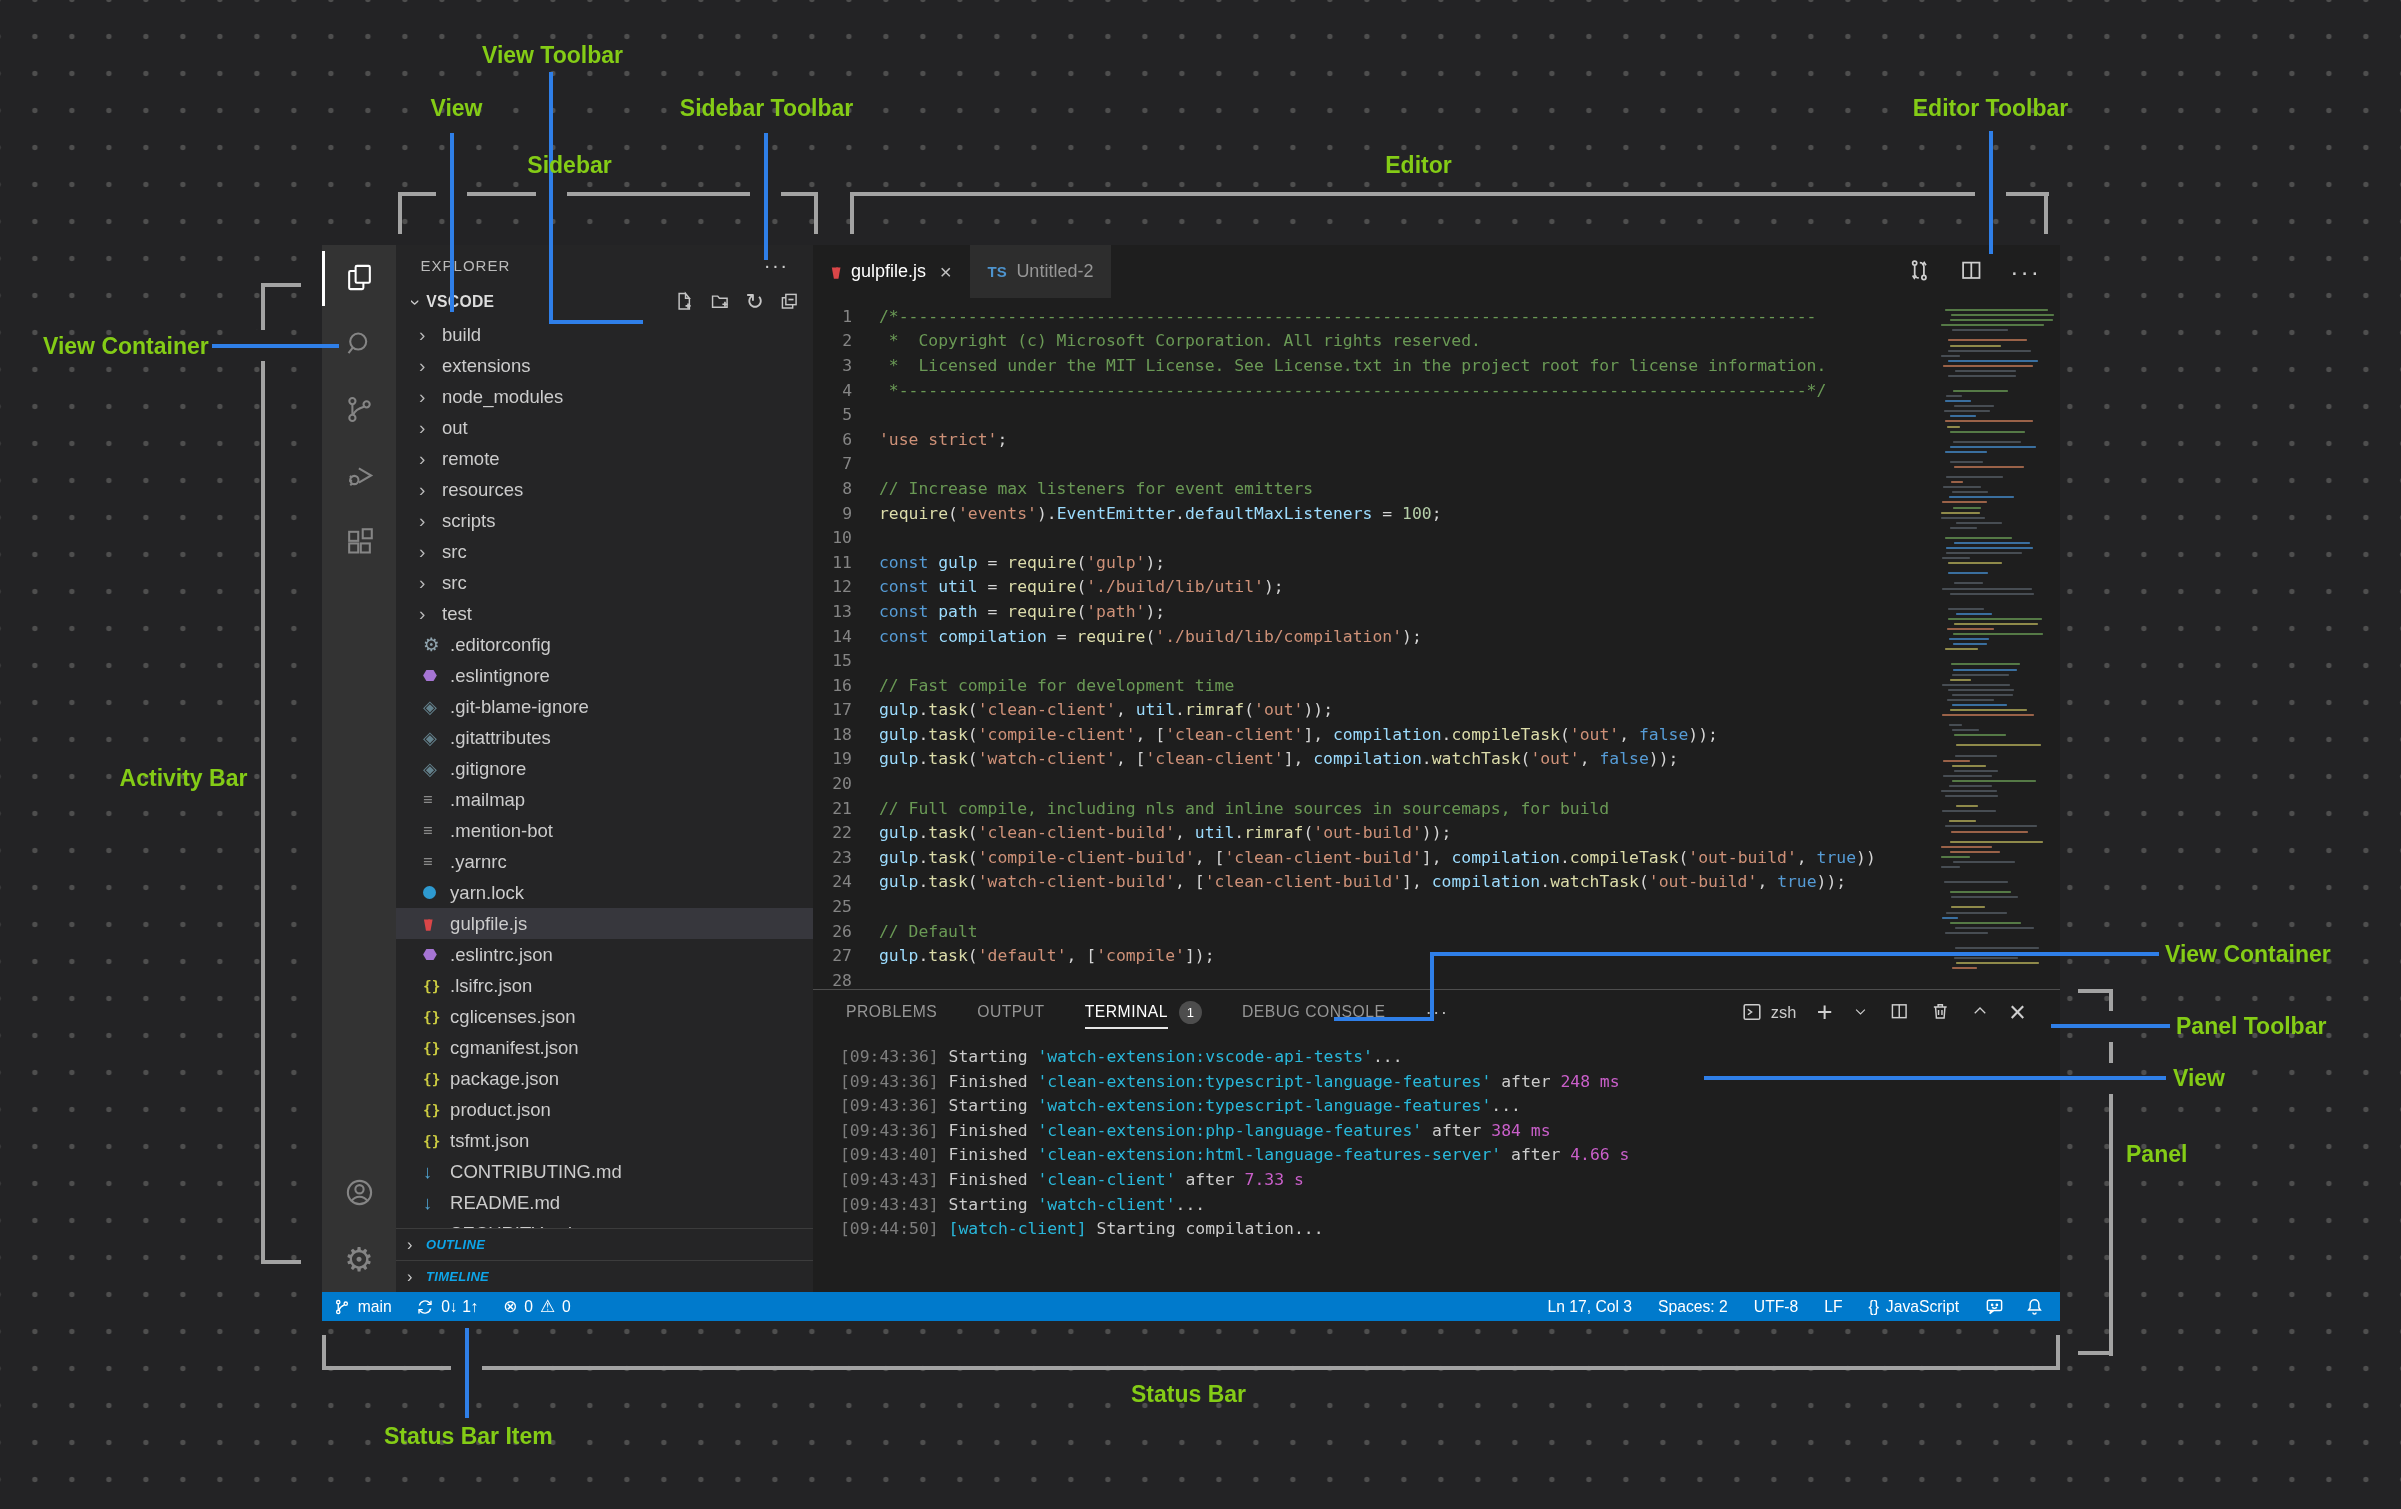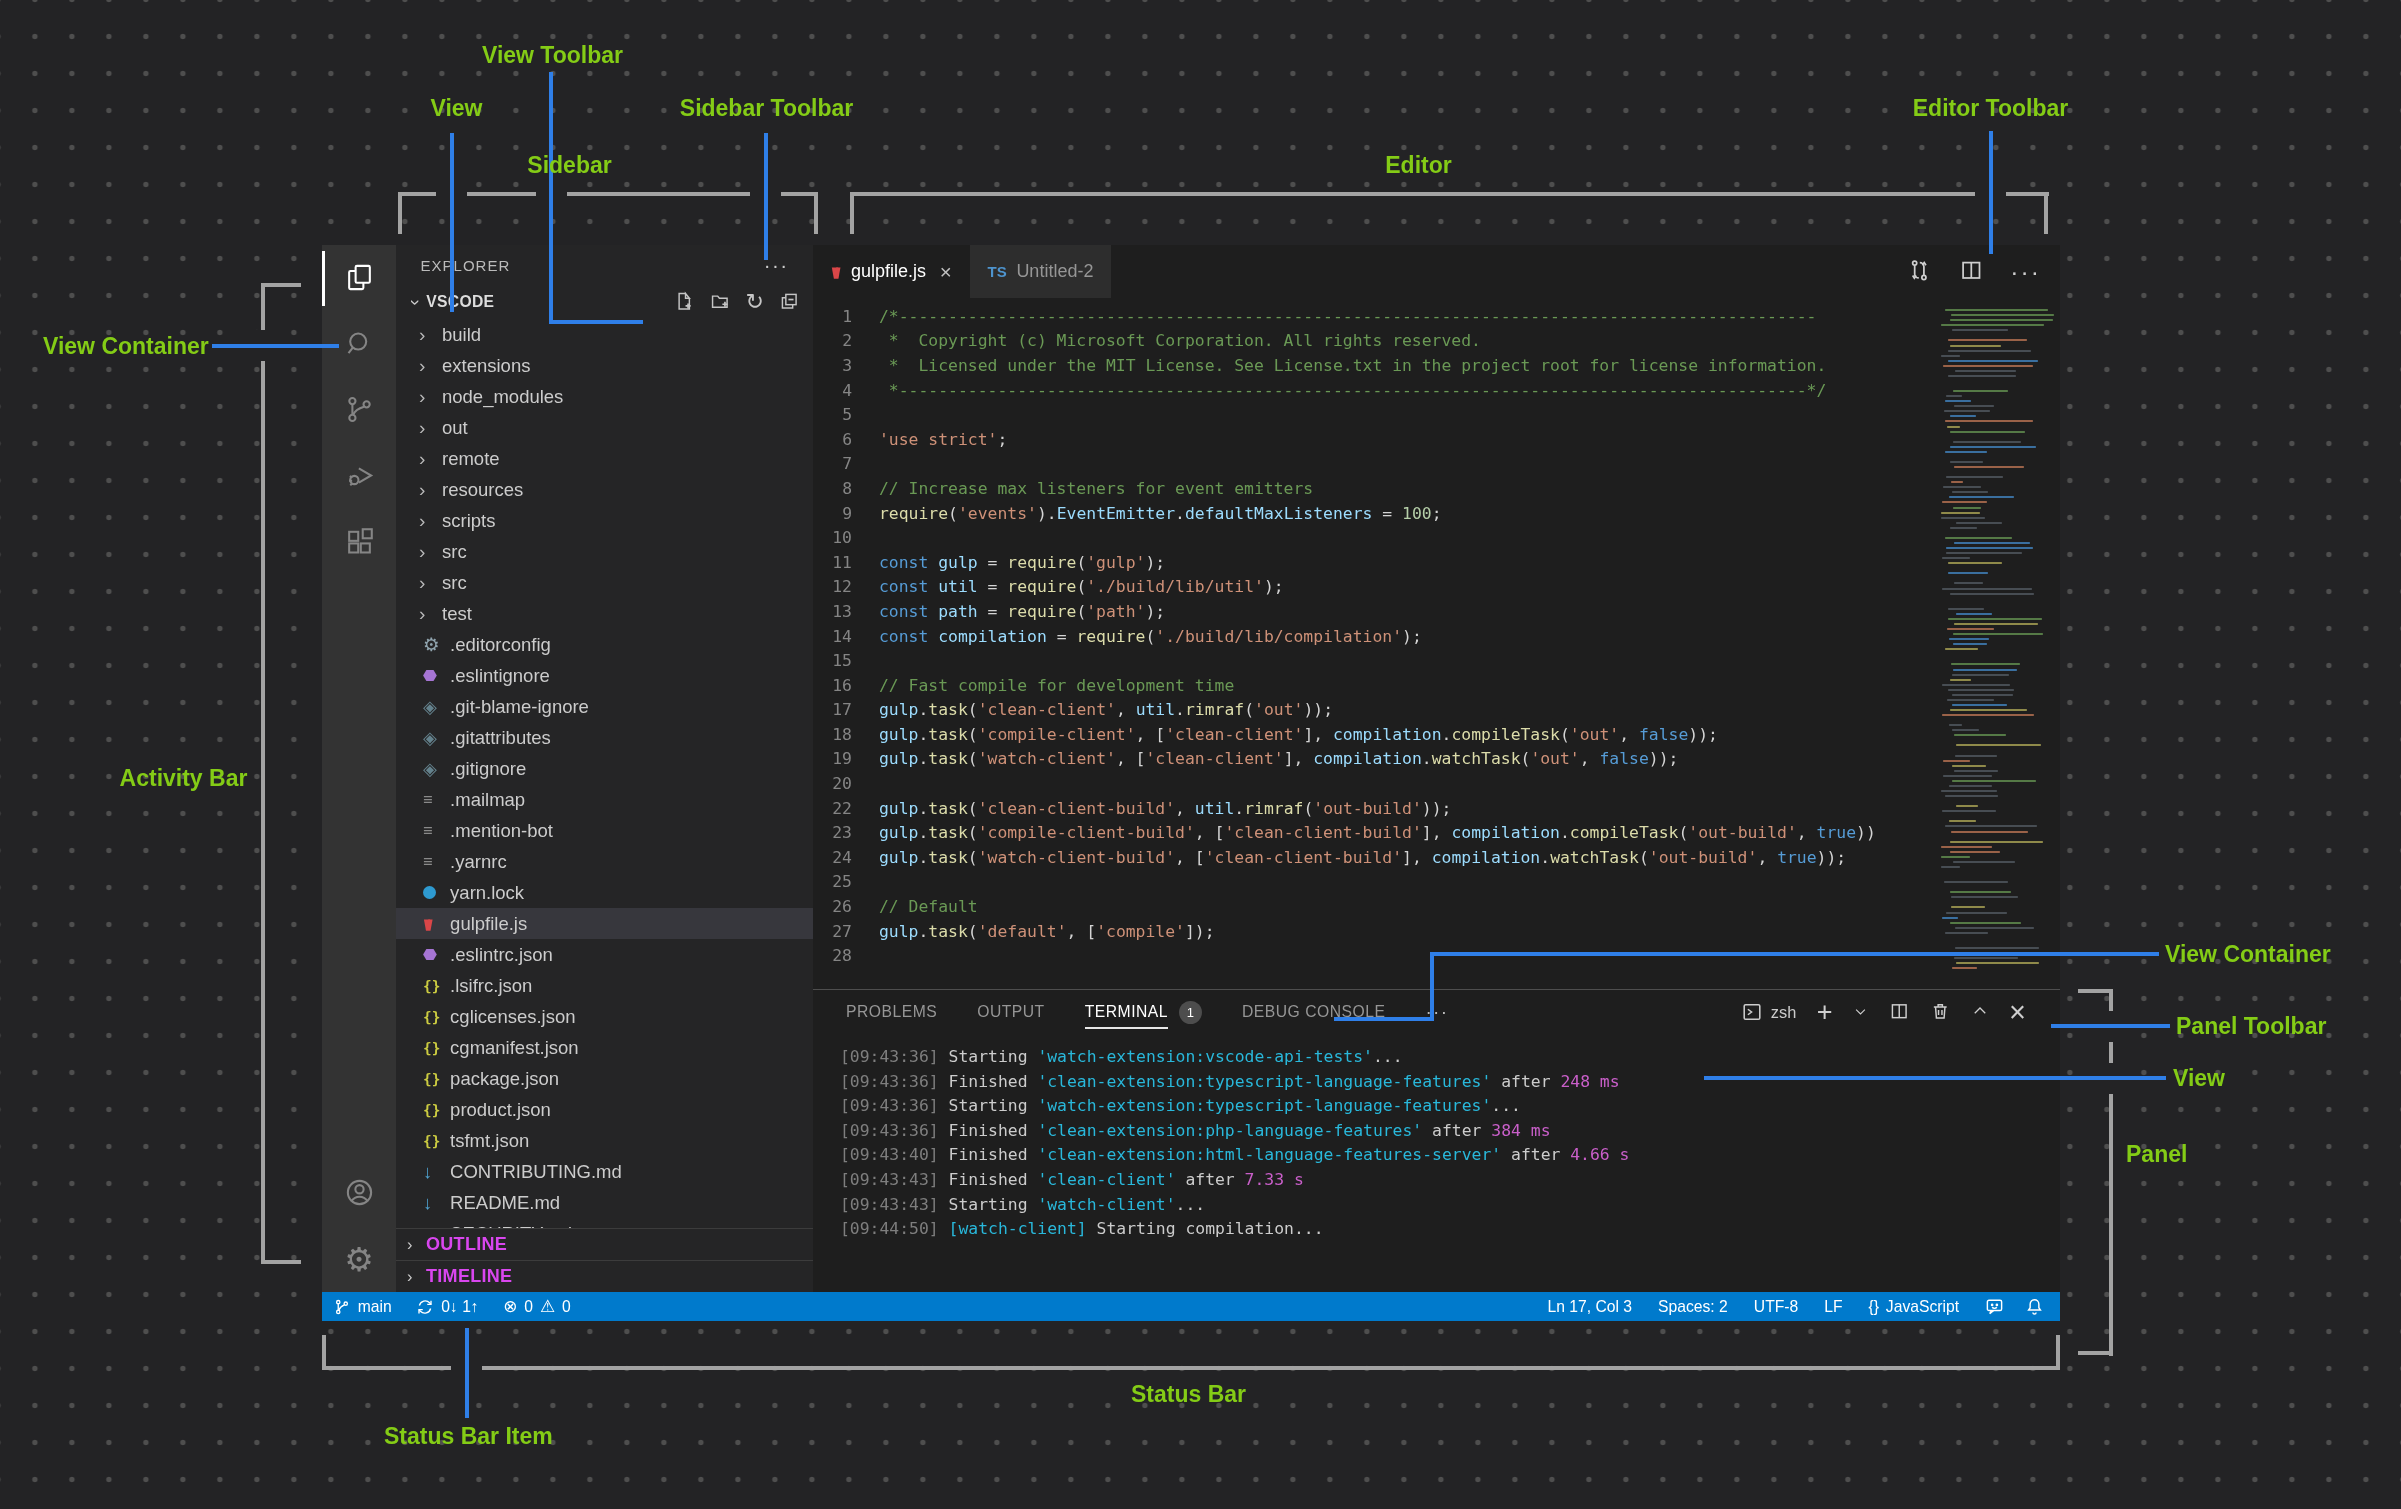--- a/index.html
+++ b/index.html
@@ -40,21 +40,21 @@
   .sb-tools svg { width:20.5px; height:20.5px; stroke:currentColor; fill:none; stroke-width:1.7; }
   .sb-refresh { font-size:22px; line-height:1; }
   .tree { flex:1; overflow:hidden; }
   .trow { height:31px; display:flex; align-items:center; padding-left:23px; font-size:18.5px; color:#cccccc; white-space:nowrap; }
   .trow.sel { background:#37373d; }
   .t-chev { color:#b8b8b8; font-size:19px; width:23px; flex:none; }
   .t-ico { width:27px; flex:none; display:flex; align-items:center; justify-content:flex-start; }
   .t-name { overflow:hidden; }
   .sb-bottomsec { height:32px; flex:none; border-top:1.4px solid #3c3c3c; display:flex; align-items:center; padding-left:11px; }
   .sb-bottomsec .bchev { color:#cccccc; font-size:16.4px; width:19px; }
-  .sb-bottomsec .blabel { font-size:18px; font-weight:bold; color:#d946ef; letter-spacing:0.3px; }
+  .sb-bottomsec .blabel { font-size:13px; font-weight:bold; color:#0ea5e9; letter-spacing:0.3px;font-style:italic; }
 
   
   .ic { display:inline-block; }
   .ic-gear { color:#90a4ae; font-size:18.5px; }
   .ic-eslint { width:13.7px; height:11.6px; background:#a675d4; clip-path:polygon(25% 0,75% 0,100% 50%,75% 100%,25% 100%,0 50%); }
   .ic-git { color:#64828d; font-size:18px; }
   .ic-list { color:#8a8a8a; font-size:16.4px; font-weight:bold; }
   .ic-yarn { width:13px; height:13px; border-radius:50%; background:#2e9ad0; }
   .ic-json { color:#cbcb41; font-size:14.4px; font-weight:bold; font-family:"DejaVu Sans Mono",monospace; }
   .ic-md { color:#4fa3d1; font-size:18.5px; font-weight:bold; }
@@ -431,20 +431,21 @@
             <div class="code-line"><span class="code-ln">11</span><span class="tok-kw">const</span><span class="tok-vr"> gulp</span><span class="tok-pl"> = </span><span class="tok-fn">require</span><span class="tok-pl">(</span><span class="tok-st">'gulp'</span><span class="tok-pl">);</span></div>
             <div class="code-line"><span class="code-ln">12</span><span class="tok-kw">const</span><span class="tok-vr"> util</span><span class="tok-pl"> = </span><span class="tok-fn">require</span><span class="tok-pl">(</span><span class="tok-st">'./build/lib/util'</span><span class="tok-pl">);</span></div>
             <div class="code-line"><span class="code-ln">13</span><span class="tok-kw">const</span><span class="tok-vr"> path</span><span class="tok-pl"> = </span><span class="tok-fn">require</span><span class="tok-pl">(</span><span class="tok-st">'path'</span><span class="tok-pl">);</span></div>
             <div class="code-line"><span class="code-ln">14</span><span class="tok-kw">const</span><span class="tok-vr"> compilation</span><span class="tok-pl"> = </span><span class="tok-fn">require</span><span class="tok-pl">(</span><span class="tok-st">'./build/lib/compilation'</span><span class="tok-pl">);</span></div>
             <div class="code-line"><span class="code-ln">15</span></div>
             <div class="code-line"><span class="code-ln">16</span><span class="tok-cm">// Fast compile for development time</span></div>
             <div class="code-line"><span class="code-ln">17</span><span class="tok-vr">gulp</span><span class="tok-pl">.</span><span class="tok-fn">task</span><span class="tok-pl">(</span><span class="tok-st">'clean-client'</span><span class="tok-pl">, </span><span class="tok-vr">util</span><span class="tok-pl">.</span><span class="tok-fn">rimraf</span><span class="tok-pl">(</span><span class="tok-st">'out'</span><span class="tok-pl">));</span></div>
             <div class="code-line"><span class="code-ln">18</span><span class="tok-vr">gulp</span><span class="tok-pl">.</span><span class="tok-fn">task</span><span class="tok-pl">(</span><span class="tok-st">'compile-client'</span><span class="tok-pl">, [</span><span class="tok-st">'clean-client'</span><span class="tok-pl">], </span><span class="tok-vr">compilation</span><span class="tok-pl">.</span><span class="tok-fn">compileTask</span><span class="tok-pl">(</span><span class="tok-st">'out'</span><span class="tok-pl">, </span><span class="tok-kw">false</span><span class="tok-pl">));</span></div>
             <div class="code-line"><span class="code-ln">19</span><span class="tok-vr">gulp</span><span class="tok-pl">.</span><span class="tok-fn">task</span><span class="tok-pl">(</span><span class="tok-st">'watch-client'</span><span class="tok-pl">, [</span><span class="tok-st">'clean-client'</span><span class="tok-pl">], </span><span class="tok-vr">compilation</span><span class="tok-pl">.</span><span class="tok-fn">watchTask</span><span class="tok-pl">(</span><span class="tok-st">'out'</span><span class="tok-pl">, </span><span class="tok-kw">false</span><span class="tok-pl">));</span></div>
             <div class="code-line"><span class="code-ln">20</span></div>
+            <div class="code-line"><span class="code-ln">21</span><span class="tok-cm">// Full compile, including nls and inline sources in sourcemaps, for build</span></div>
             <div class="code-line"><span class="code-ln">22</span><span class="tok-vr">gulp</span><span class="tok-pl">.</span><span class="tok-fn">task</span><span class="tok-pl">(</span><span class="tok-st">'clean-client-build'</span><span class="tok-pl">, </span><span class="tok-vr">util</span><span class="tok-pl">.</span><span class="tok-fn">rimraf</span><span class="tok-pl">(</span><span class="tok-st">'out-build'</span><span class="tok-pl">));</span></div>
             <div class="code-line"><span class="code-ln">23</span><span class="tok-vr">gulp</span><span class="tok-pl">.</span><span class="tok-fn">task</span><span class="tok-pl">(</span><span class="tok-st">'compile-client-build'</span><span class="tok-pl">, [</span><span class="tok-st">'clean-client-build'</span><span class="tok-pl">], </span><span class="tok-vr">compilation</span><span class="tok-pl">.</span><span class="tok-fn">compileTask</span><span class="tok-pl">(</span><span class="tok-st">'out-build'</span><span class="tok-pl">, </span><span class="tok-kw">true</span><span class="tok-pl">))</span></div>
             <div class="code-line"><span class="code-ln">24</span><span class="tok-vr">gulp</span><span class="tok-pl">.</span><span class="tok-fn">task</span><span class="tok-pl">(</span><span class="tok-st">'watch-client-build'</span><span class="tok-pl">, [</span><span class="tok-st">'clean-client-build'</span><span class="tok-pl">], </span><span class="tok-vr">compilation</span><span class="tok-pl">.</span><span class="tok-fn">watchTask</span><span class="tok-pl">(</span><span class="tok-st">'out-build'</span><span class="tok-pl">, </span><span class="tok-kw">true</span><span class="tok-pl">));</span></div>
             <div class="code-line"><span class="code-ln">25</span></div>
             <div class="code-line"><span class="code-ln">26</span><span class="tok-cm">// Default</span></div>
             <div class="code-line"><span class="code-ln">27</span><span class="tok-vr">gulp</span><span class="tok-pl">.</span><span class="tok-fn">task</span><span class="tok-pl">(</span><span class="tok-st">'default'</span><span class="tok-pl">, [</span><span class="tok-st">'compile'</span><span class="tok-pl">]);</span></div>
             <div class="code-line"><span class="code-ln">28</span></div>
           </div>
         <div class="minimap" id="minimap">
             <div class="mm-bar" style="top: 5px; left: 6.2px; width: 103px; background: rgb(85, 122, 70);"></div>

